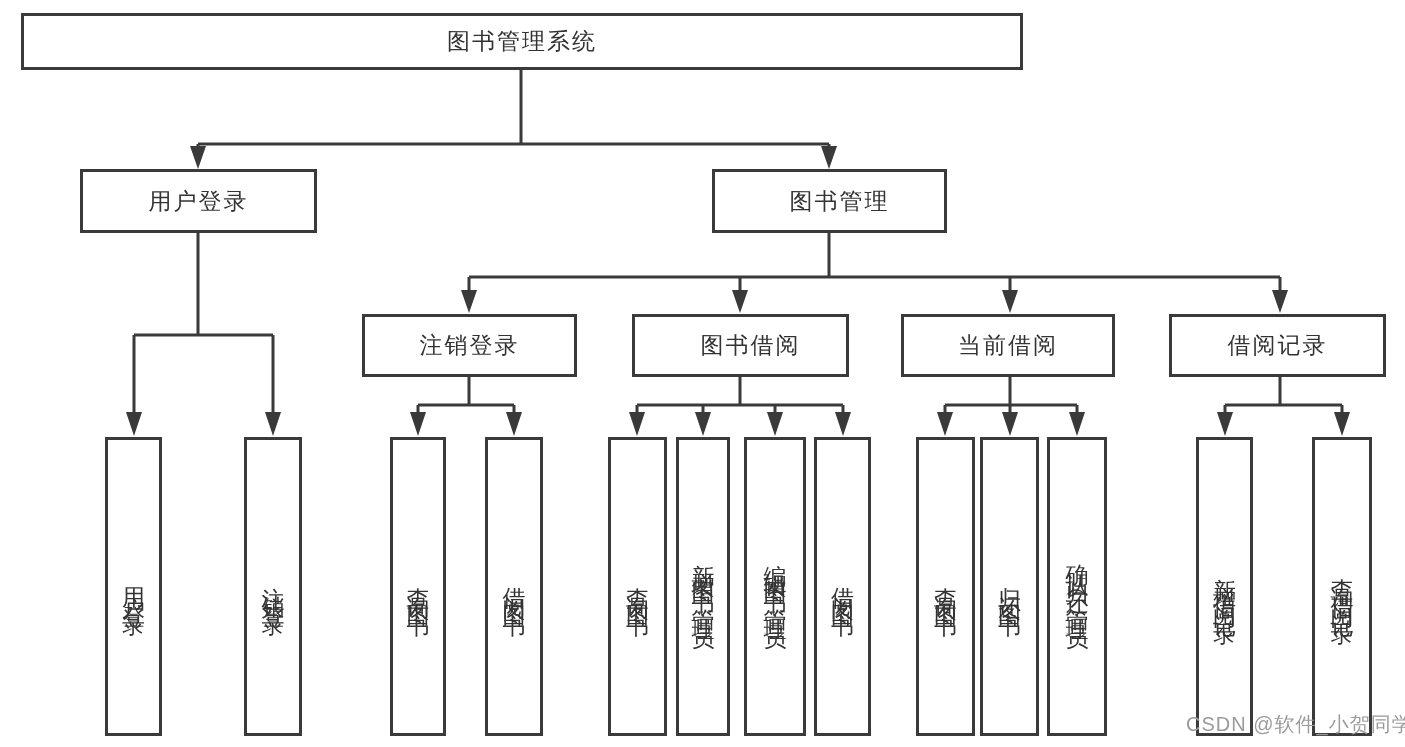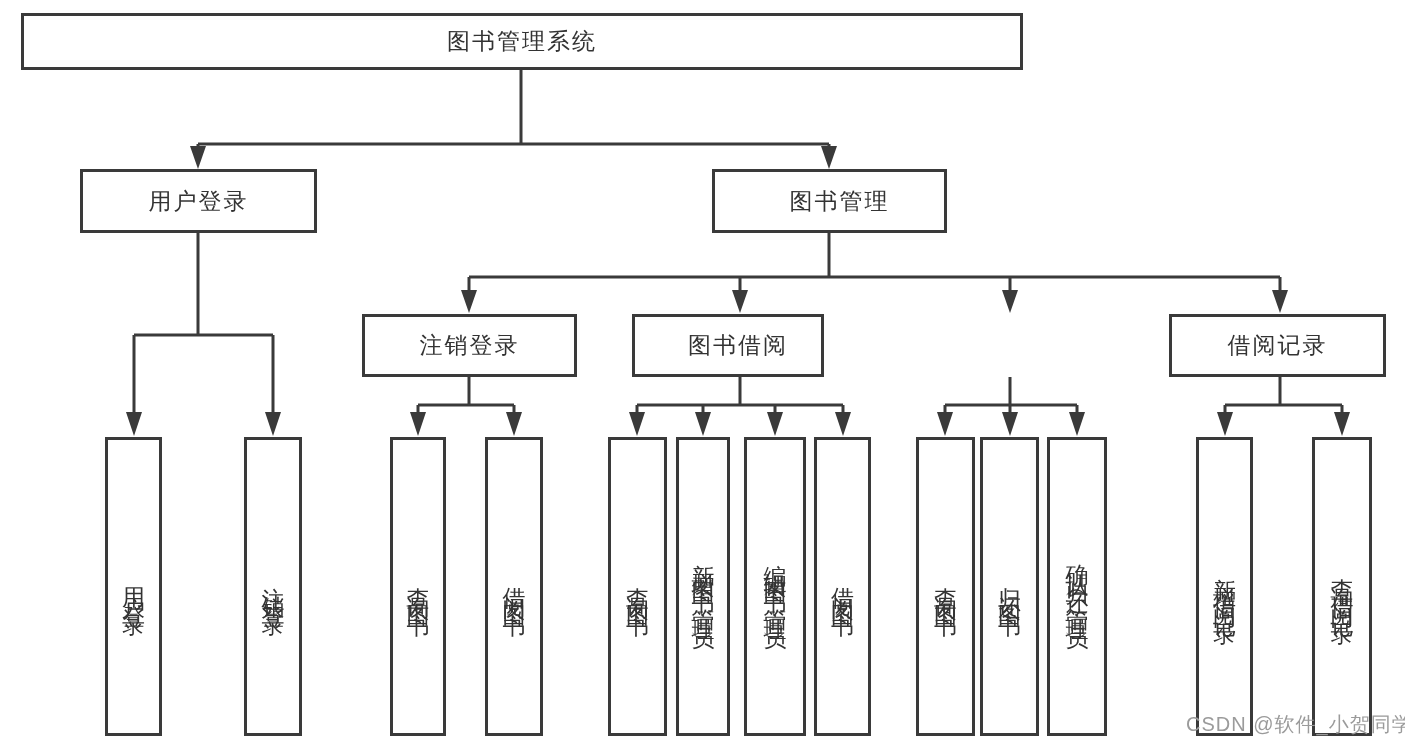--- a/index.html
+++ b/index.html
@@ -31,21 +31,21 @@
     line-height:1;
     white-space:nowrap;
   }
   
   #root{left:21px;top:13px;width:1002px;height:57px;}
   
   #user-login-branch{left:80px;top:169px;width:237px;height:64px;}
   #book-management{left:712px;top:169px;width:235px;height:64px;padding-left:20px;}
   
   #new-book-rec{left:362px;top:314px;width:215px;height:63px;}
-  #book-borrow{left:632px;top:314px;width:192px;height:63px;padding-left:20px;}
+  #book-borrow{left:632px;top:314px;width:217px;height:63px;padding-left:20px;}
   #current-borrow{left:901px;top:314px;width:214px;height:63px;}
   #borrow-records{left:1169px;top:314px;width:217px;height:63px;}
   
   #leaf-user-login{left:105px;top:437px;width:57px;height:299px;}
   #leaf-logout{left:244px;top:437px;width:58px;height:299px;}
   #leaf-query-book-1{left:390px;top:437px;width:56px;height:299px;}
   #leaf-borrow-book-1{left:485px;top:437px;width:58px;height:299px;}
   #leaf-query-book-2{left:608px;top:437px;width:59px;height:299px;}
   #leaf-add-book{left:676px;top:437px;width:54px;height:299px;}
   #leaf-edit-book{left:744px;top:437px;width:62px;height:299px;}
@@ -123,20 +123,23 @@
   <div class="node hbox" id="book-management">
     <span>图书管理</span>
   </div>
 
   <div class="node hbox" id="new-book-rec">
     <span>注销登录</span>
   </div>
   <div class="node hbox" id="book-borrow">
     <span>图书借阅</span>
   </div>
+  <div class="node hbox" id="current-borrow">
+    <span>当前借阅</span>
+  </div>
   <div class="node hbox" id="borrow-records">
     <span>借阅记录</span>
   </div>
 
   <div class="node vbox" id="leaf-user-login">
     <span>用户登录</span>
   </div>
   <div class="node vbox" id="leaf-logout">
     <span>注销登录</span>
   </div>

